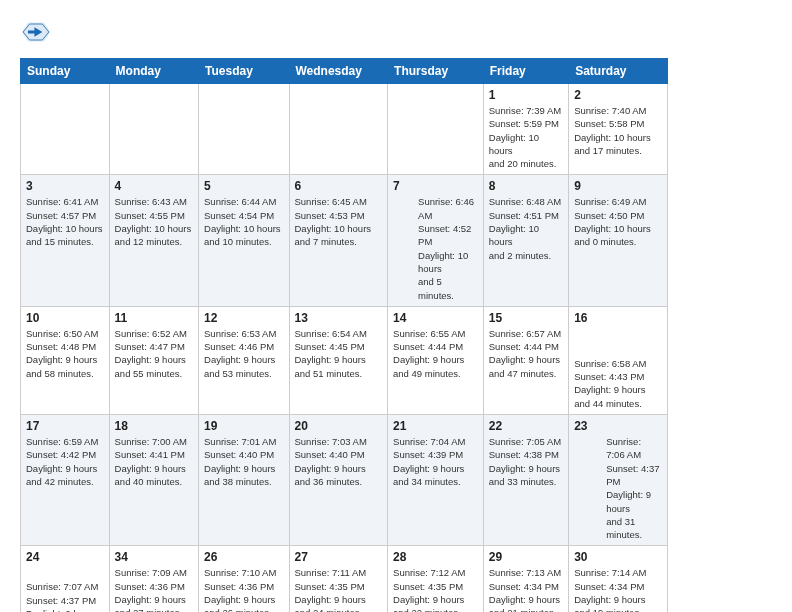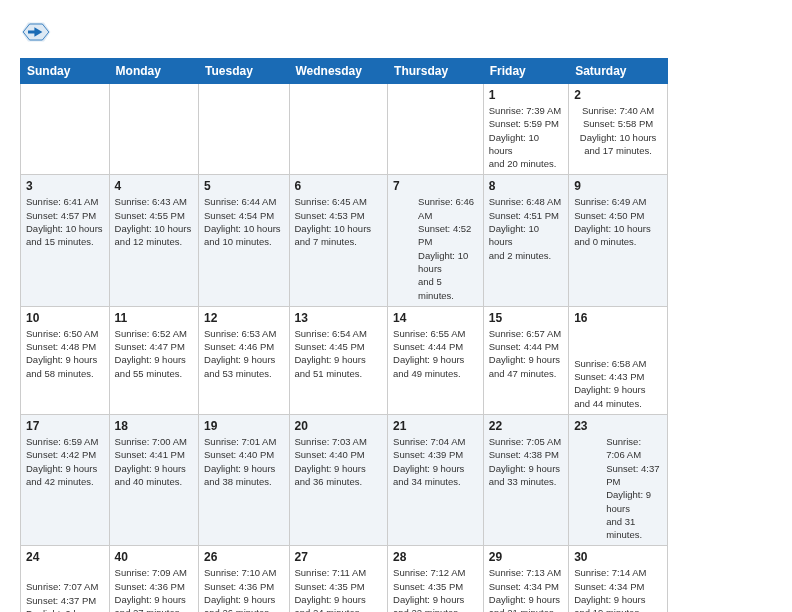--- a/index.html
+++ b/index.html
@@ -139,21 +139,21 @@
           <td class="empty"></td>
           <td>
             <div class="day-number">1</div>
             <div class="day-info" style="white-space: pre-line;">Sunrise: 7:39 AM
 Sunset: 5:59 PM
 Daylight: 10 hours
 and 20 minutes.</div>
           </td>
           <td>
             <div class="day-number">2</div>
-            <div class="day-info" style="white-space: pre-line; text-align: center;">Sunrise: 7:40 AM
+            <div class="day-info" style="white-space: pre-line;">Sunrise: 7:40 AM
 Sunset: 5:58 PM
 Daylight: 10 hours
 and 17 minutes.</div>
           </td>
         </tr>
         <tr>
           <td>
             <div class="day-number">3</div>
             <div class="day-info" style="white-space: pre-line;">Sunrise: 6:41 AM
 Sunset: 4:57 PM
@@ -307,21 +307,21 @@
         </tr>
         <tr>
           <td>
             <div class="day-number">24</div>
             <div class="day-info" style="white-space: pre-line; margin-top: 16px;">Sunrise: 7:07 AM
 Sunset: 4:37 PM
 Daylight: 9 hours
 and 29 minutes.</div>
           </td>
           <td>
-            <div class="day-number">40</div>
+            <div class="day-number">34</div>
             <div class="day-info" style="white-space: pre-line;">Sunrise: 7:09 AM
 Sunset: 4:36 PM
 Daylight: 9 hours
 and 27 minutes.</div>
           </td>
           <td>
             <div class="day-number">26</div>
             <div class="day-info" style="white-space: pre-line;">Sunrise: 7:10 AM
 Sunset: 4:36 PM
 Daylight: 9 hours

